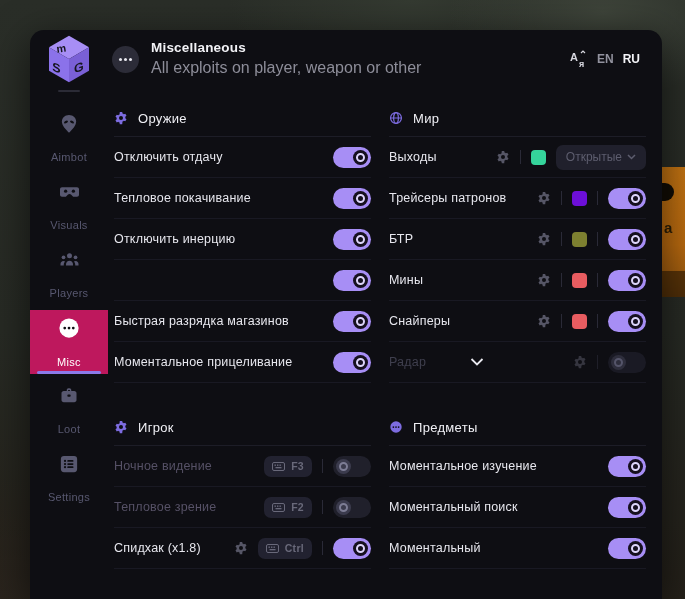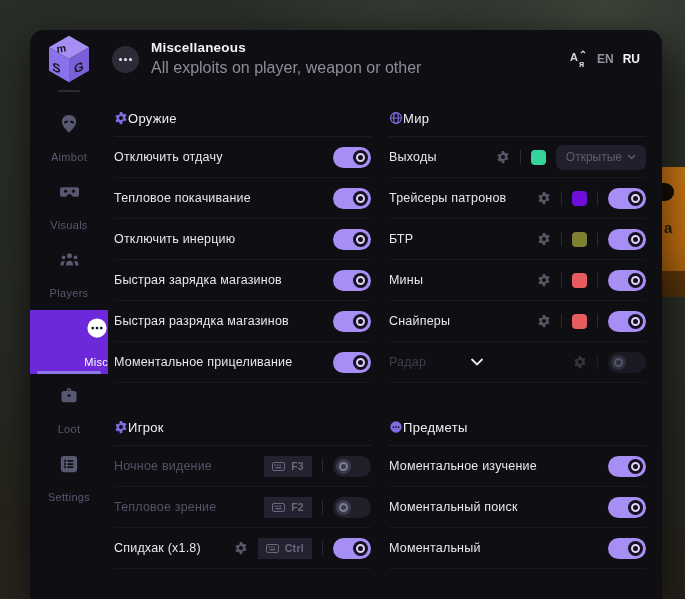--- a/index.html
+++ b/index.html
@@ -37,31 +37,31 @@
   .lang{margin-left:auto;display:flex;align-items:center;gap:9px;}
   .lang .en{font-size:12px;font-weight:700;color:#92929e;cursor:pointer;}
   .lang .ru{font-size:12px;font-weight:700;color:#f4f4f8;cursor:pointer;}
 
   
   .sidebar{display:flex;flex-direction:column;align-items:center;padding-top:2px;}
   .side-divider{width:22px;height:2px;background:#2b2b36;border-radius:2px;margin-bottom:14px;}
   .nav-item{width:100%;height:64px;display:flex;flex-direction:column;align-items:center;justify-content:center;gap:17px;cursor:pointer;position:relative;margin-bottom:4px;}
   .nav-item .nlabel{font-size:11px;color:#585870;letter-spacing:.3px;}
   .nav-item svg{display:block;}
-  .nav-item.active{background:#6d28d9;align-items:flex-end;}
+  .nav-item.active{background:#be185d;}
   .nav-item.active .nlabel{color:#ffffff;}
   .nav-item.active::after{content:"";position:absolute;left:7px;right:7px;bottom:0;height:3px;border-radius:2px;background:#8b79e8;}
   .nav-icon{fill:#585870;}
   .nav-item.active .nav-icon{fill:#ffffff;}
 
   
   .content{padding:12px 16px 0 6px;display:grid;grid-template-columns:1fr 1fr;column-gap:18px;align-content:start;overflow:hidden;}
   .section{margin-bottom:6px;}
   .section + .section{margin-top:26px;}
-  .sec-head{display:flex;align-items:center;gap:0;height:36px;border-bottom:1px solid #1d1d27;}
+  .sec-head{display:flex;align-items:center;gap:10px;height:36px;border-bottom:1px solid #1d1d27;}
   .sec-title{font-size:13px;color:#f0f0f5;letter-spacing:.3px;}
   .sec-icon{fill:#7d6ce0;flex:none;}
   .sec-icon.stroke{fill:none;stroke:#7d6ce0;stroke-width:1.4;}
 
   .row{display:flex;align-items:center;height:40px;border-bottom:1px solid #191923;}
   .rlabel{font-size:12.5px;color:#e7e7ee;letter-spacing:.2px;}
   .row.dim .rlabel{color:#565166;}
   .row.muted .rlabel{color:#3f3f4e;}
   .controls{margin-left:auto;display:flex;align-items:center;gap:10px;}
 
@@ -69,21 +69,21 @@
   .row.muted .gear{fill:#35353f;}
   .vdiv{width:1px;height:14px;background:#2a2a37;}
   .row.muted .vdiv{background:#1f1f29;}
 
   .swatch{width:15px;height:15px;border-radius:4px;cursor:pointer;flex:none;}
 
   .dropdown{display:flex;align-items:center;gap:5px;background:#20202c;border-radius:7px;height:25px;padding:0 10px;cursor:pointer;}
   .dropdown .dval{font-size:12px;color:#5d5d6e;}
   .dropdown svg{stroke:#5d5d6e;}
 
-  .kbd{display:flex;align-items:center;gap:6px;background:#222230;border-radius:0;height:21px;padding:0 8px;cursor:pointer;}
+  .kbd{display:flex;align-items:center;gap:6px;background:#222230;border-radius:7px;height:21px;padding:0 8px;cursor:pointer;}
   .kbd .key{font-size:10.5px;color:#69697a;font-weight:600;letter-spacing:.3px;}
   .kbd svg{fill:#69697a;}
 
   .toggle{width:38px;height:21px;border-radius:11px;background:#a78ef5;position:relative;cursor:pointer;flex:none;}
   .toggle .knob{position:absolute;top:3px;width:15px;height:15px;border-radius:50%;background:#16101f;display:flex;align-items:center;justify-content:center;}
   .toggle .knob::after{content:"";width:5px;height:5px;border-radius:50%;border:2.5px solid #ddd5fb;}
   .toggle.on .knob{right:3px;}
   .toggle.off{background:#20202b;}
   .toggle.off .knob{left:3px;background:#3b3b4d;}
   .toggle.off .knob::after{border-color:#7d7d95;}
@@ -232,21 +232,20 @@
         </div>
         <div class="row">
           <span class="rlabel">Отключить инерцию</span>
           <span class="controls">
               <span class="toggle on">
                 <span class="knob"></span>
               </span>
             </span>
         </div>
         <div class="row">
-          <span class="rlabel">Быстрая зарядка магазинов</span>
           <span class="controls">
               <span class="toggle on">
                 <span class="knob"></span>
               </span>
             </span>
         </div>
         <div class="row">
           <span class="rlabel">Быстрая разрядка магазинов</span>
           <span class="controls">
               <span class="toggle on">

